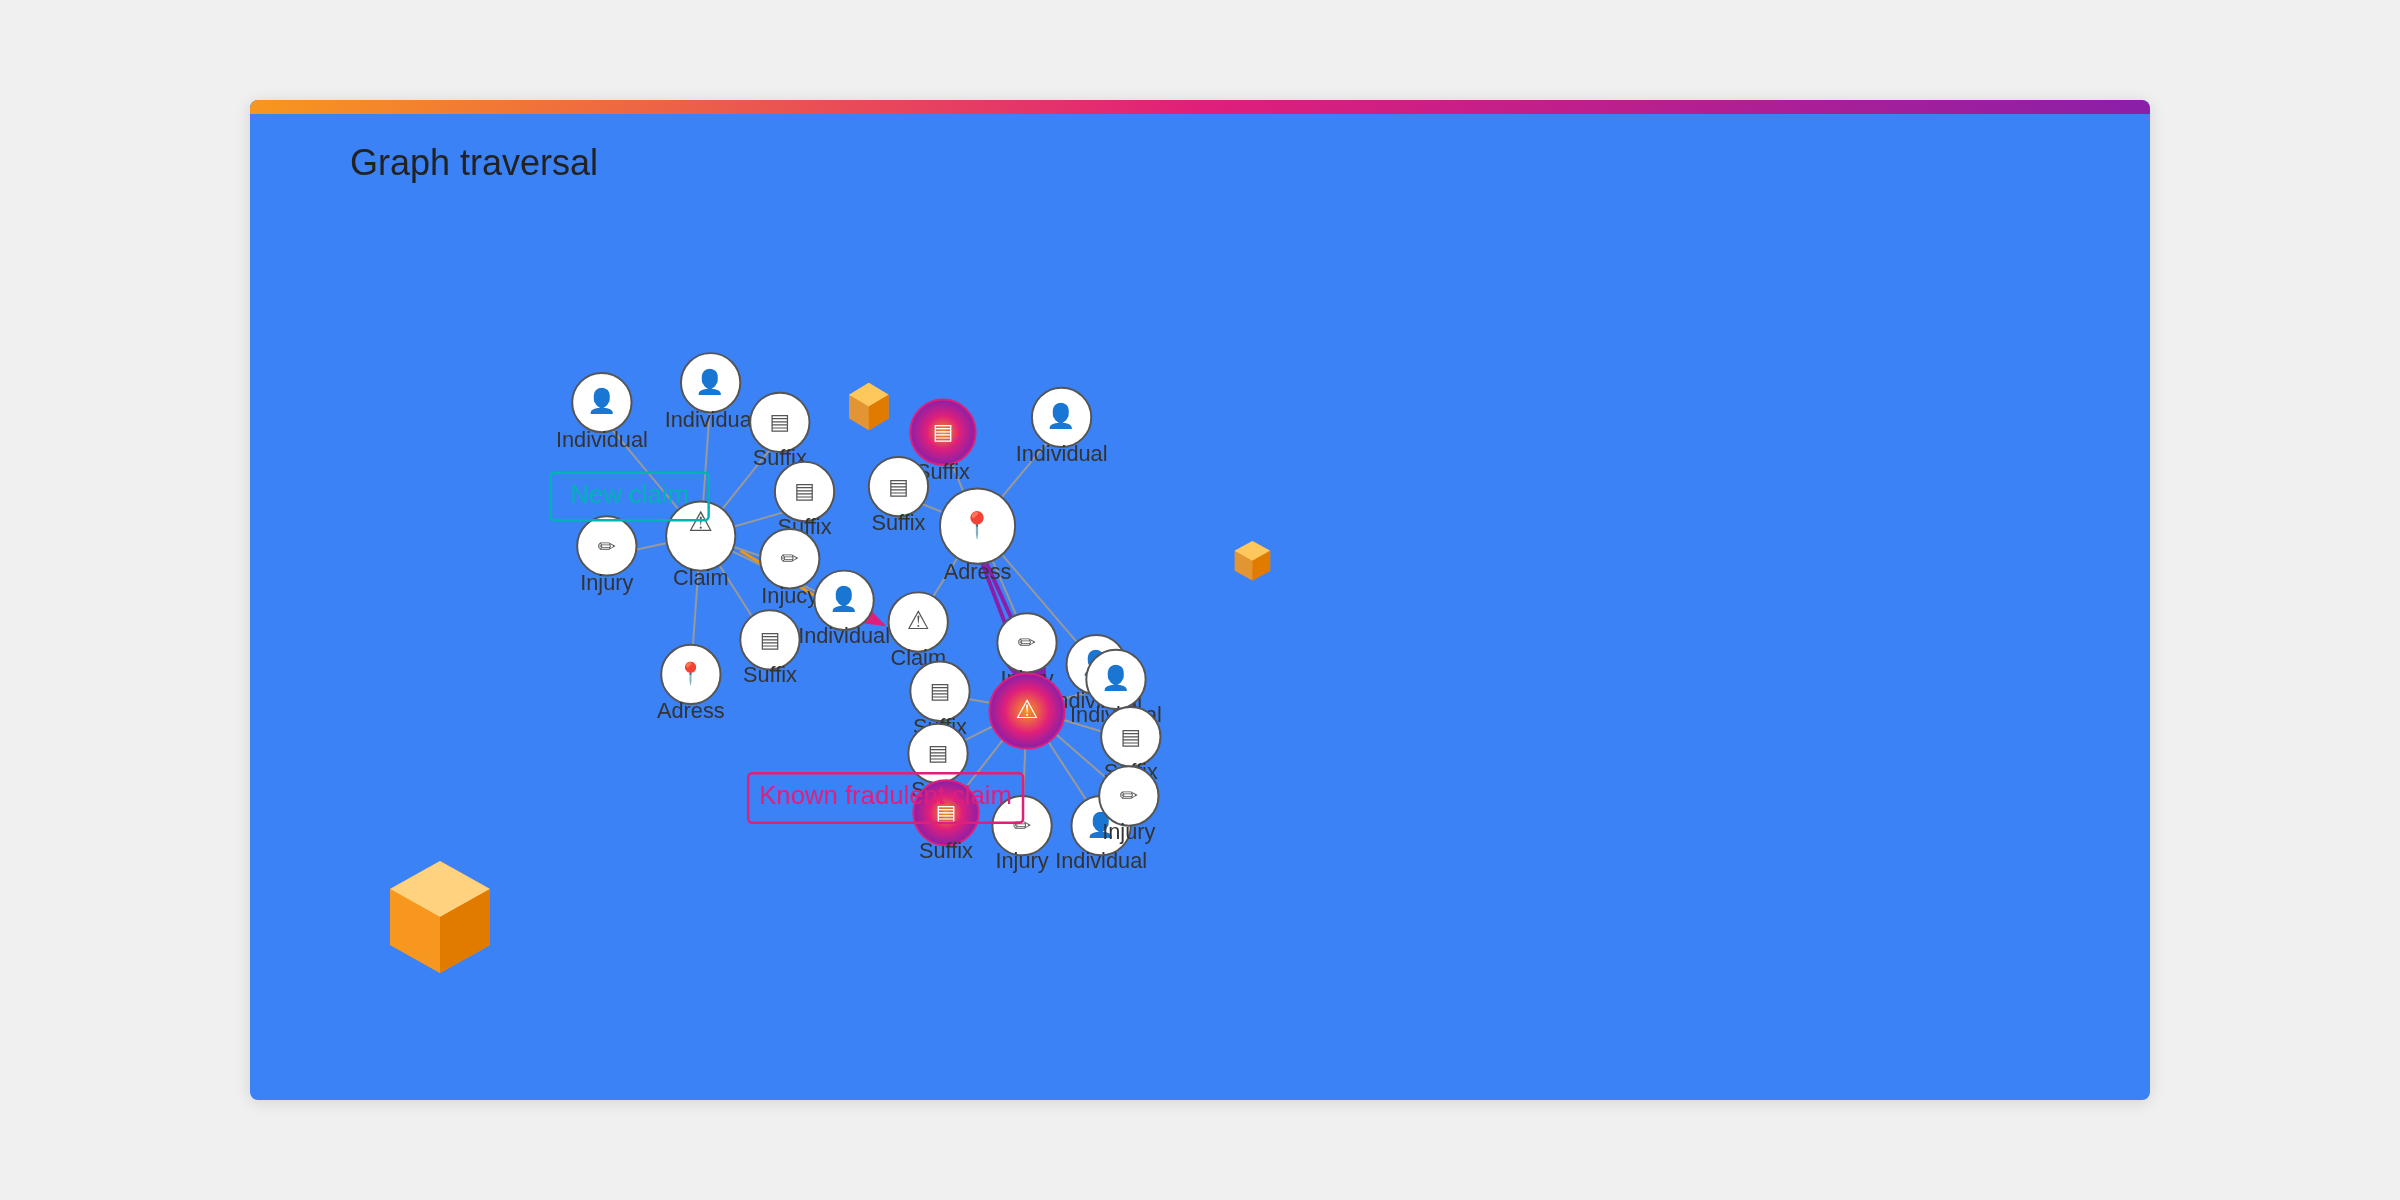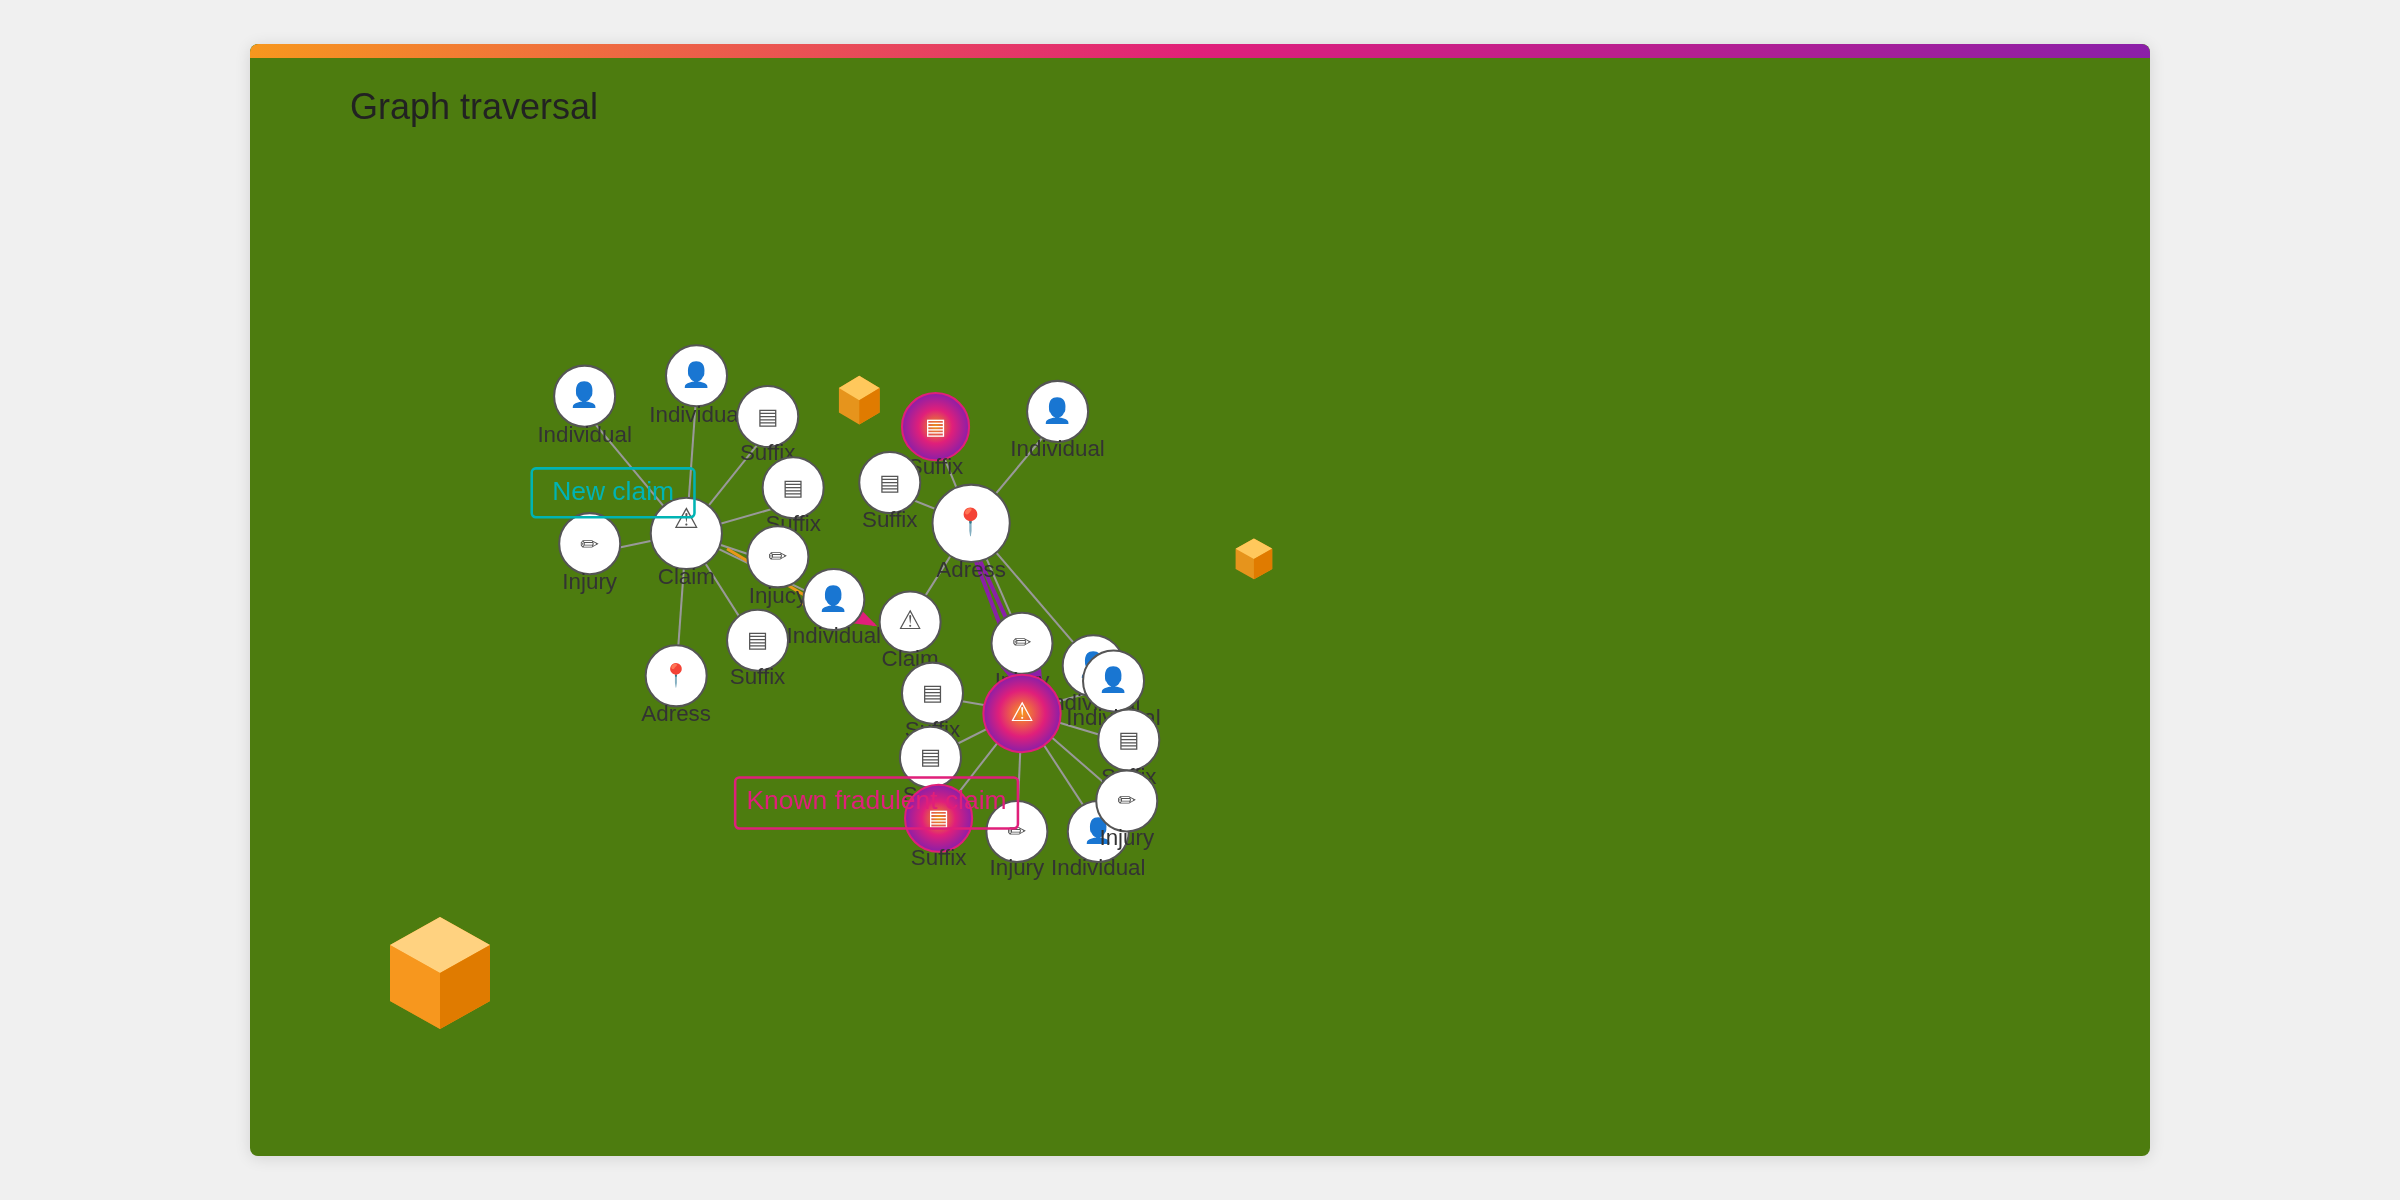--- a/index.html
+++ b/index.html
@@ -7,25 +7,25 @@
       background: #f0f0f0;
       font-family: 'Segoe UI', Arial, sans-serif;
       width: 2400px;
       height: 1200px;
       overflow: hidden;
       display: flex;
       align-items: center;
       justify-content: center;
     }
     .card {
-      background: #4d7c0f;
+      background: #3b82f6;
       border-radius: 8px;
       box-shadow: 0 2px 16px rgba(0,0,0,0.12);
       width: 1900px;
-      height: 1112px;
+      height: 1000px;
       position: relative;
       overflow: hidden;
     }
     .top-bar {
       height: 14px;
       background: linear-gradient(to right, #f7971e, #e01f7a, #8b1fa8);
       border-radius: 8px 8px 0 0;
     }
     .card-title {
       font-size: 36px;

